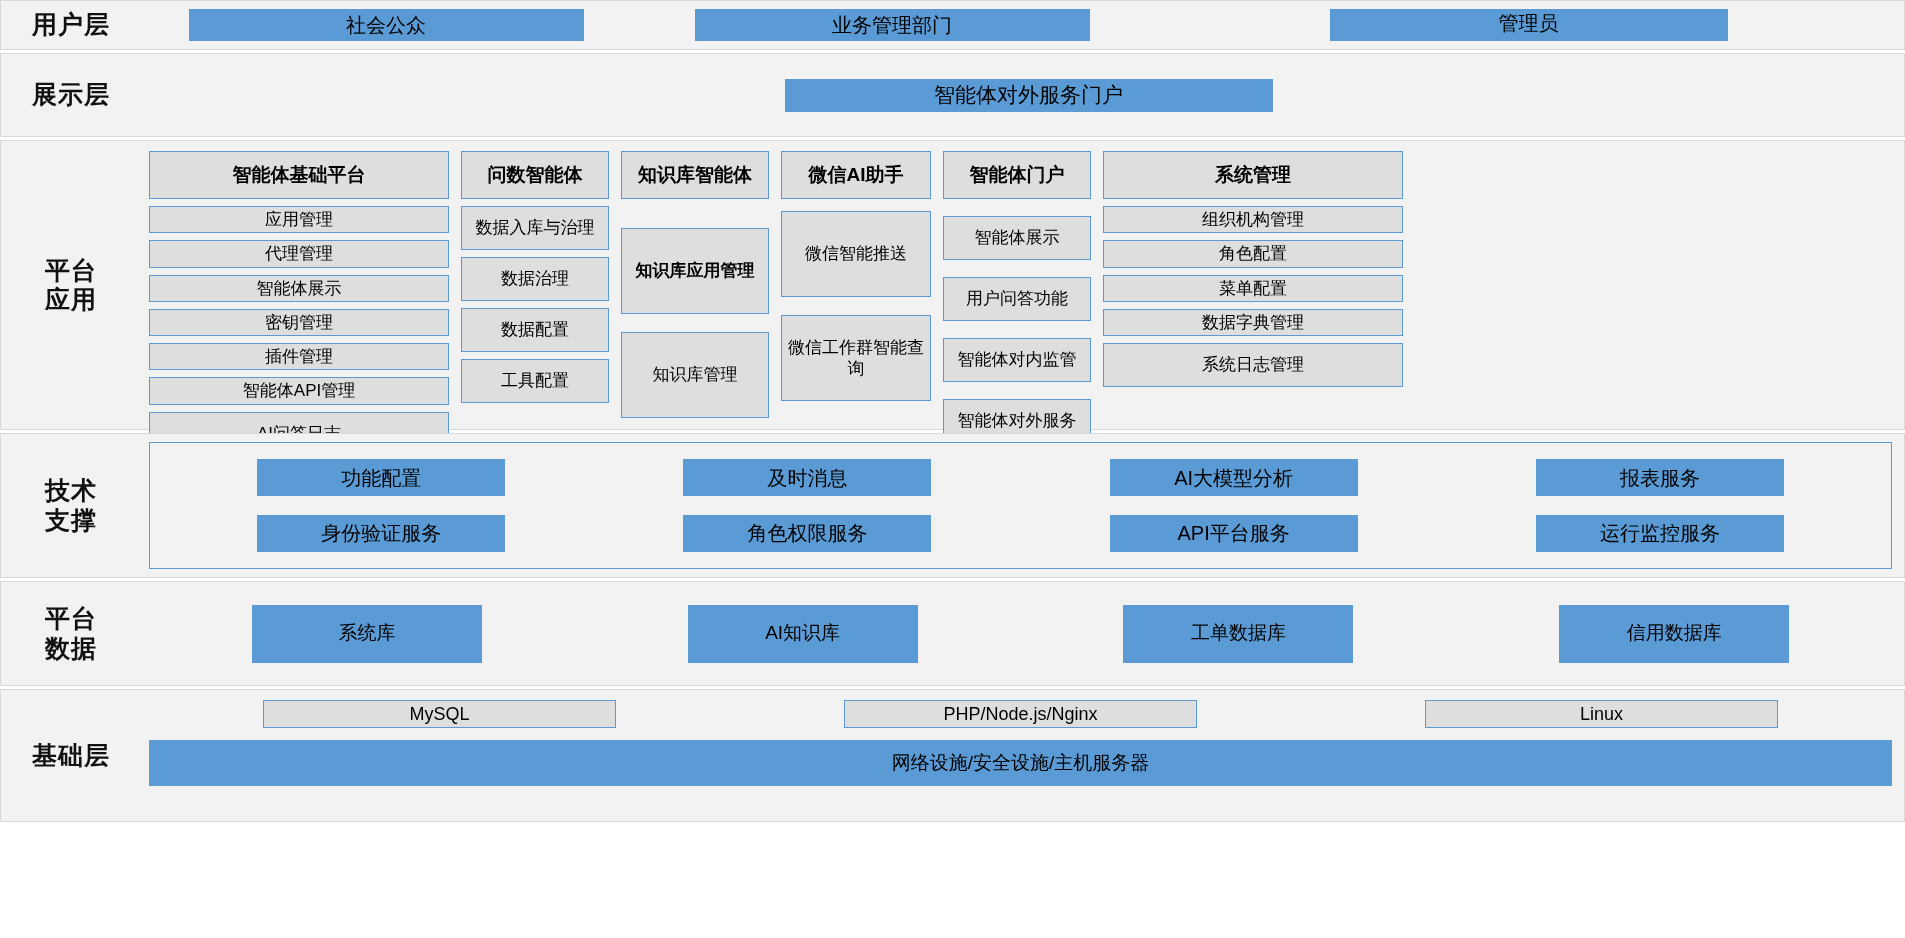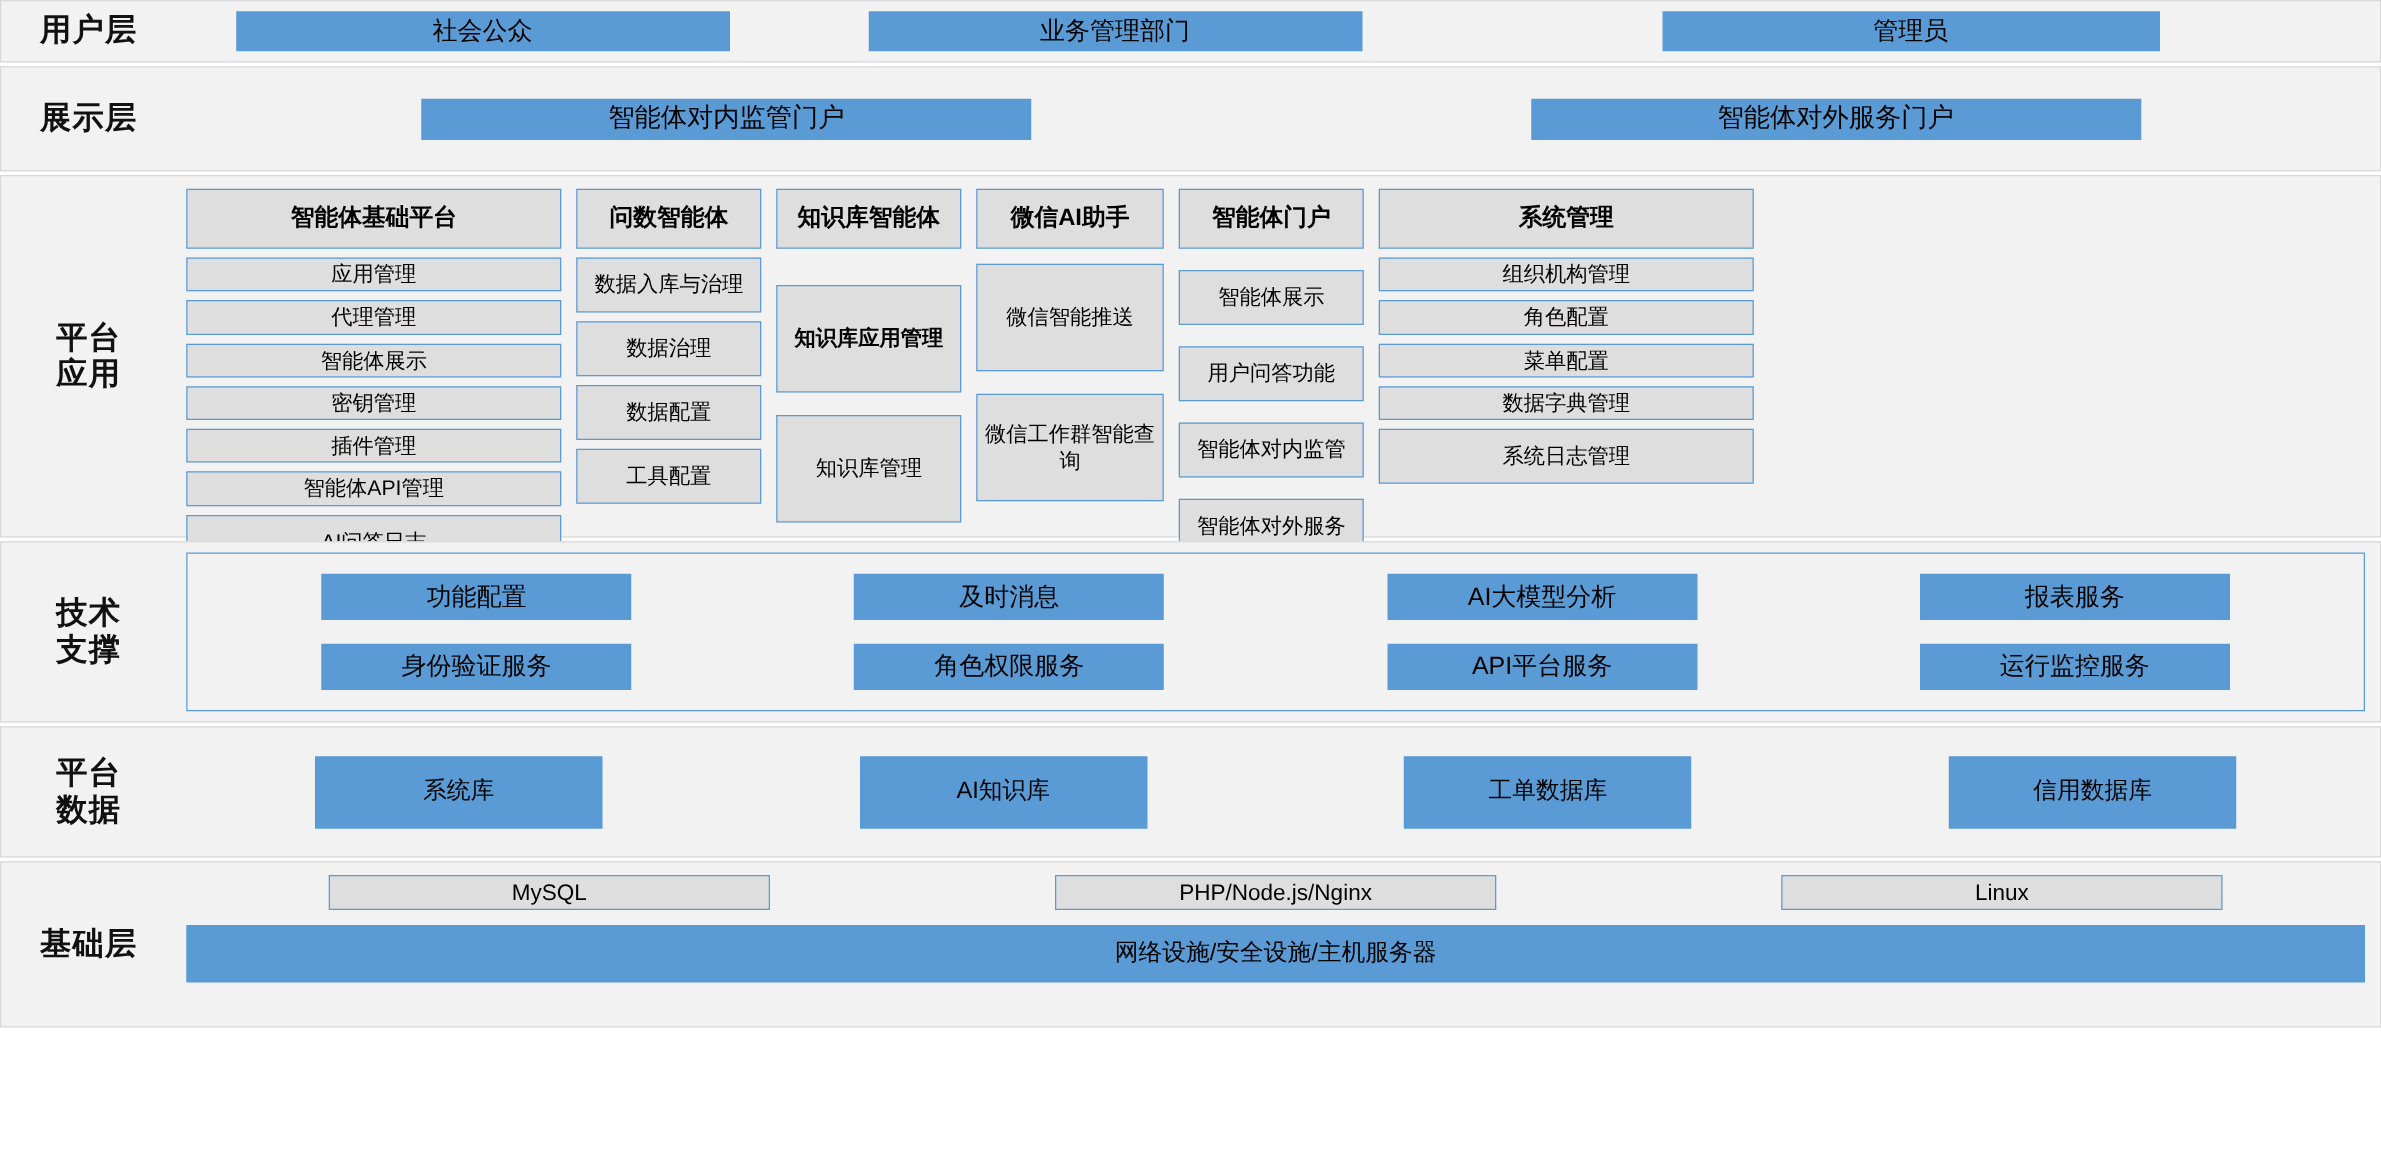--- a/index.html
+++ b/index.html
@@ -85,21 +85,21 @@
   #user-layer .blue-box {
     height: 32px;
     font-size: 20px;
   }
   .ul-slot { display: flex; justify-content: center; align-items: center; }
   .ul-slot-1 { flex: 0 0 490px; }
   .ul-slot-2 { flex: 0 0 490px; }
   .ul-slot-3 { flex: 1 1 auto; }
   #user-layer .ul-slot-1 .blue-box { width: 395px; }
   #user-layer .ul-slot-2 .blue-box { width: 395px; }
-  #user-layer .ul-slot-3 .blue-box { width: 398px; }
+  #user-layer .ul-slot-3 .blue-box { width: 398px;  font-family: Liberation Mono, monospace;}
 
   
   #presentation-layer { height: 84px; }
   #presentation-layer .layer-body {
     align-items: center;
   }
   #presentation-layer .pl-slot { display:flex; justify-content:center; align-items:center; }
   #presentation-layer .pl-slot-1 { flex: 0 0 880px; }
   #presentation-layer .pl-slot-2 { flex: 1 1 auto; }
   #presentation-layer .blue-box {
@@ -197,23 +197,20 @@
       </div>
       <div class="ul-slot ul-slot-3">
         <div class="blue-box">管理员</div>
       </div>
     </div>
   </div>
 
   <div class="layer" id="presentation-layer">
     <div class="layer-label">展示层</div>
     <div class="layer-body">
-      <div class="pl-slot pl-slot-1">
-        <div class="blue-box">智能体对内监管门户</div>
-      </div>
       <div class="pl-slot pl-slot-2">
         <div class="blue-box">智能体对外服务门户</div>
       </div>
     </div>
   </div>
 
   <div class="layer" id="platform-app-layer">
     <div class="layer-label">平台
 应用</div>
     <div class="layer-body">

